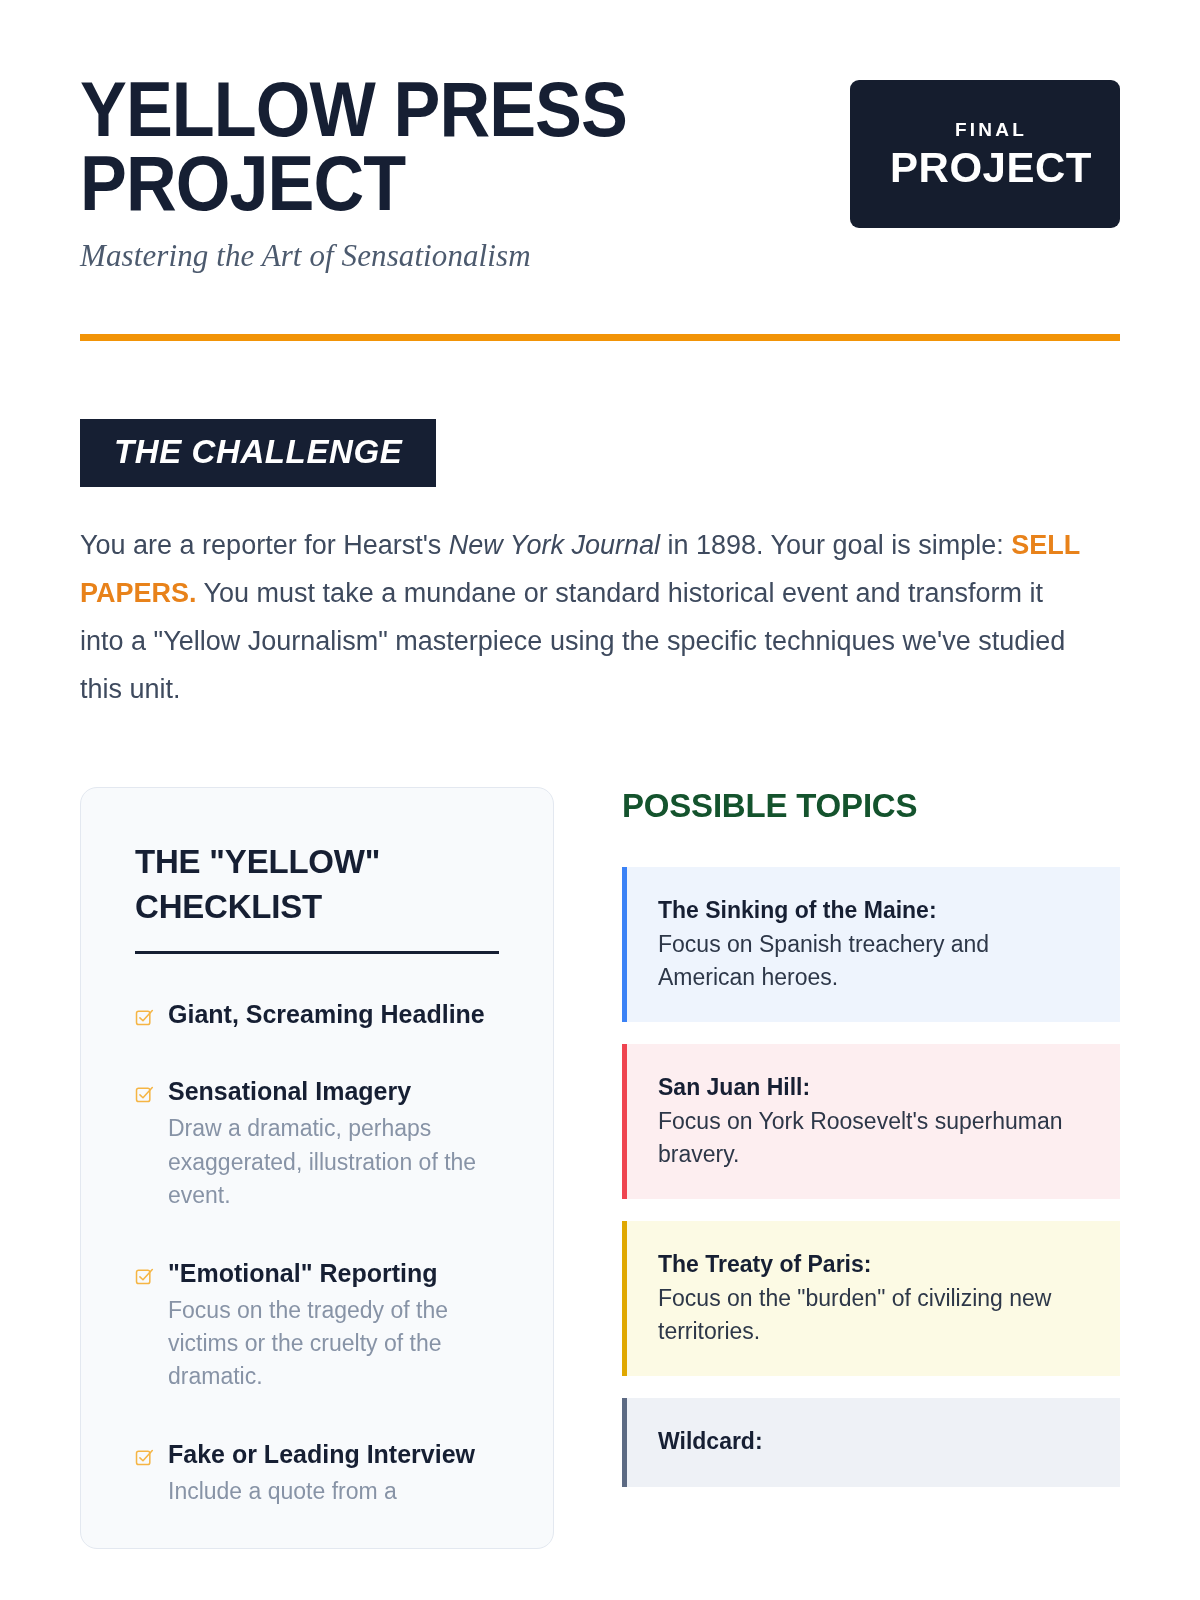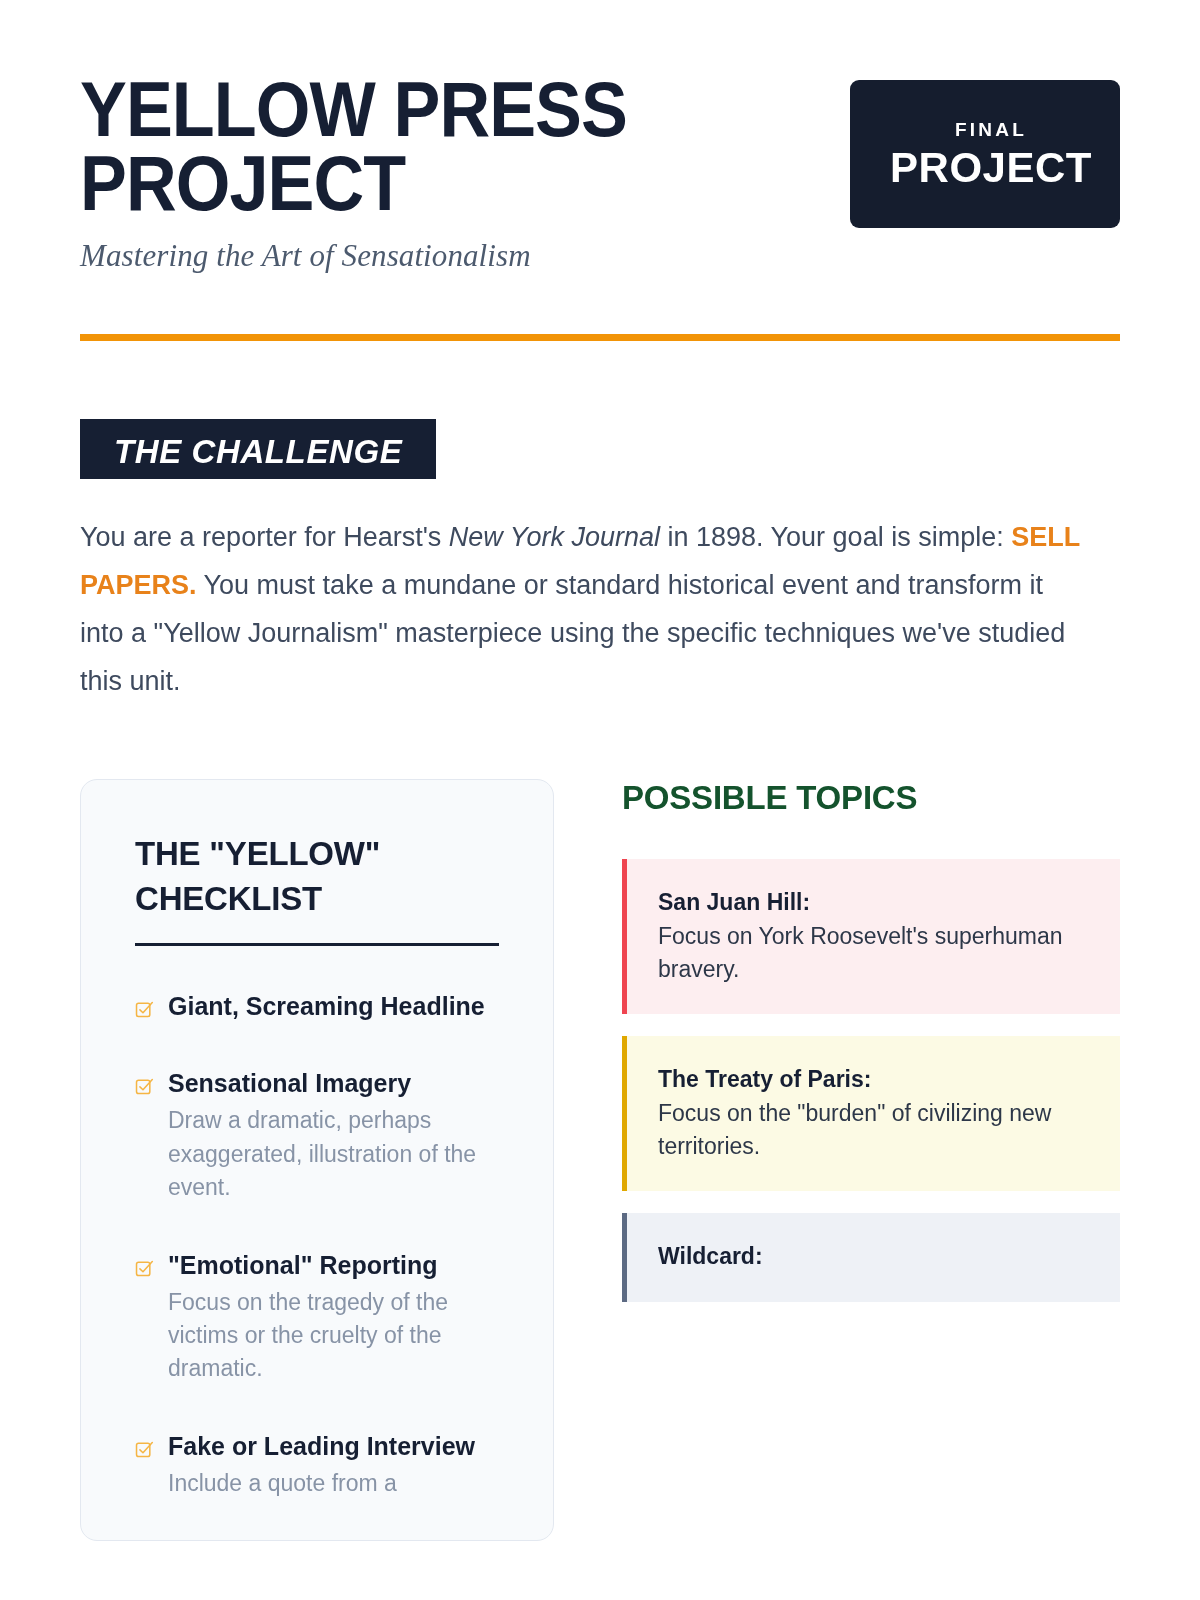--- a/index.html
+++ b/index.html
@@ -90,21 +90,21 @@
 
   
   .challenge-tag {
     display: inline-block;
     background: #161f33;
     color: #ffffff;
     font-size: 33px;
     font-weight: 700;
     font-style: italic;
     letter-spacing: 0.6px;
-    padding: 14px 34px 8px 34px;
+    padding: 14px 34px 16px 34px;
     margin-top: 78px;
   }
   .challenge-body {
     font-size: 27px;
     line-height: 1.78;
     color: #3e4a5e;
     margin-top: 34px;
     max-width: 1010px;
   }
   .challenge-body em {
@@ -302,20 +302,24 @@
           </li>
 
         </ul>
       </div>
     </div>
 
     <div class="col-right">
       <h2 class="topics-title">POSSIBLE TOPICS</h2>
       <div class="topic-list">
 
+        <div class="topic-card blue">
+          <span class="topic-name">The Sinking of the Maine:</span>
+          <span class="topic-desc">Focus on Spanish treachery and American heroes.</span>
+        </div>
 
         <div class="topic-card red">
           <span class="topic-name">San Juan Hill:</span>
           <span class="topic-desc">Focus on York Roosevelt's superhuman bravery.</span>
         </div>
 
         <div class="topic-card gold">
           <span class="topic-name">The Treaty of Paris:</span>
           <span class="topic-desc">Focus on the "burden" of civilizing new territories.</span>
         </div>

